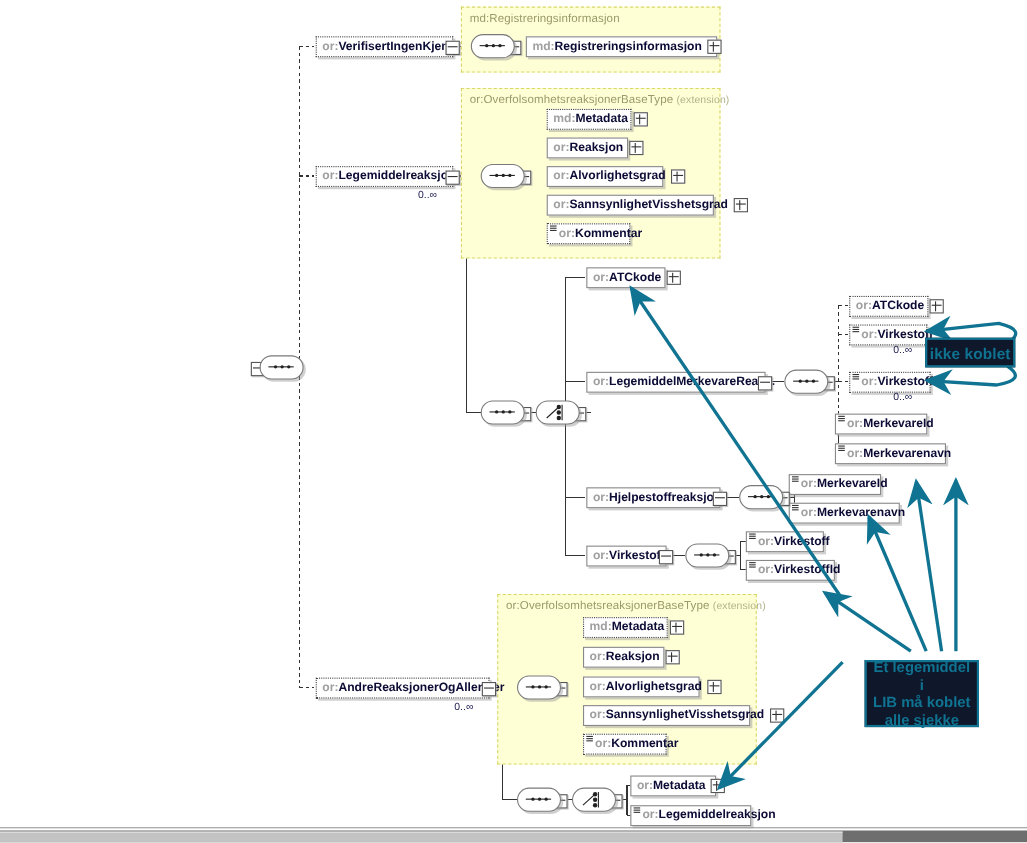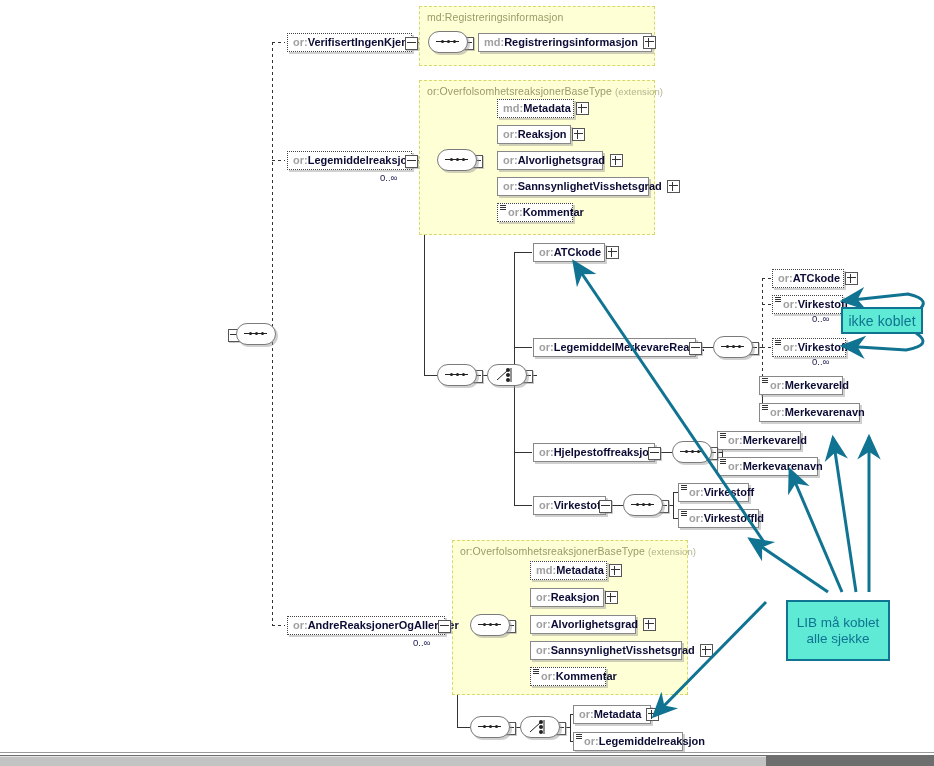--- a/index.html
+++ b/index.html
@@ -42,22 +42,22 @@
 
   
   .comp{position:absolute;z-index:12;width:40px;height:22px;}
   .comp .shell{position:absolute;inset:0;border:1px solid #7a7a7a;border-radius:11px;background:#fff;
        box-shadow:2px 2px 0 rgba(150,150,150,.45);}
   .comp .dots{position:absolute;left:9px;top:10px;width:22px;height:2px;}
   .comp .dots b{position:absolute;width:3px;height:3px;border-radius:50%;background:#222;top:-1px;}
   .comp .bar{position:absolute;left:8px;top:10px;width:23px;height:1px;background:#222;}
 
   
-  .callout{position:absolute;z-index:50;background:#5eead4;border:2px solid #0f7391;
-           color:#0f7391;font-weight:normal;text-align:center;box-sizing:border-box;
+  .callout{position:absolute;z-index:50;background:#0f172a;border:2px solid #0f7391;
+           color:#0f7391;font-weight:bold;text-align:center;box-sizing:border-box;
            display:flex;align-items:center;justify-content:center;}
   #callout-ikke-koblet{font-size:14px;letter-spacing:.1px;}
   #callout-lib{font-size:13.5px;line-height:16px;padding:3px 4px;}
 
   
   #scrollbar{position:absolute;left:0;bottom:0;width:934px;height:11px;background:#6e6e6e;z-index:60;}
   #scrollbar .thumb{position:absolute;left:0;top:1px;height:9px;background:#c3c3c3;
                     border-top:1px solid #e6e6e6;border-bottom:1px solid #8e8e8e;}
   #scrollbar .topline{position:absolute;left:0;top:-3px;width:934px;height:1px;background:#9a9a9a;}
 </style>
@@ -470,20 +470,21 @@
       <path d="M916,312 Q934,300 908,294 L843,301"></path>
       <path d="M916,333 Q934,345 906,350 L843,346"></path>
     </g>
   </svg>
 
   <div class="callout" id="callout-ikke-koblet" style="left:841px;top:307px;width:82px;height:27px;">
     <span>ikke koblet</span>
   </div>
 
   <div class="callout" id="callout-lib" style="left:786px;top:600px;width:104px;height:61px;flex-direction:column;">
+    <span>Et legemiddel i</span>
     <span>LIB må koblet</span>
     <span>alle sjekke</span>
   </div>
 
   <div id="scrollbar">
     <div class="topline"></div>
     <div class="thumb" id="scrollthumb" style="width: 82%;"></div>
   </div>
 
 </div>

